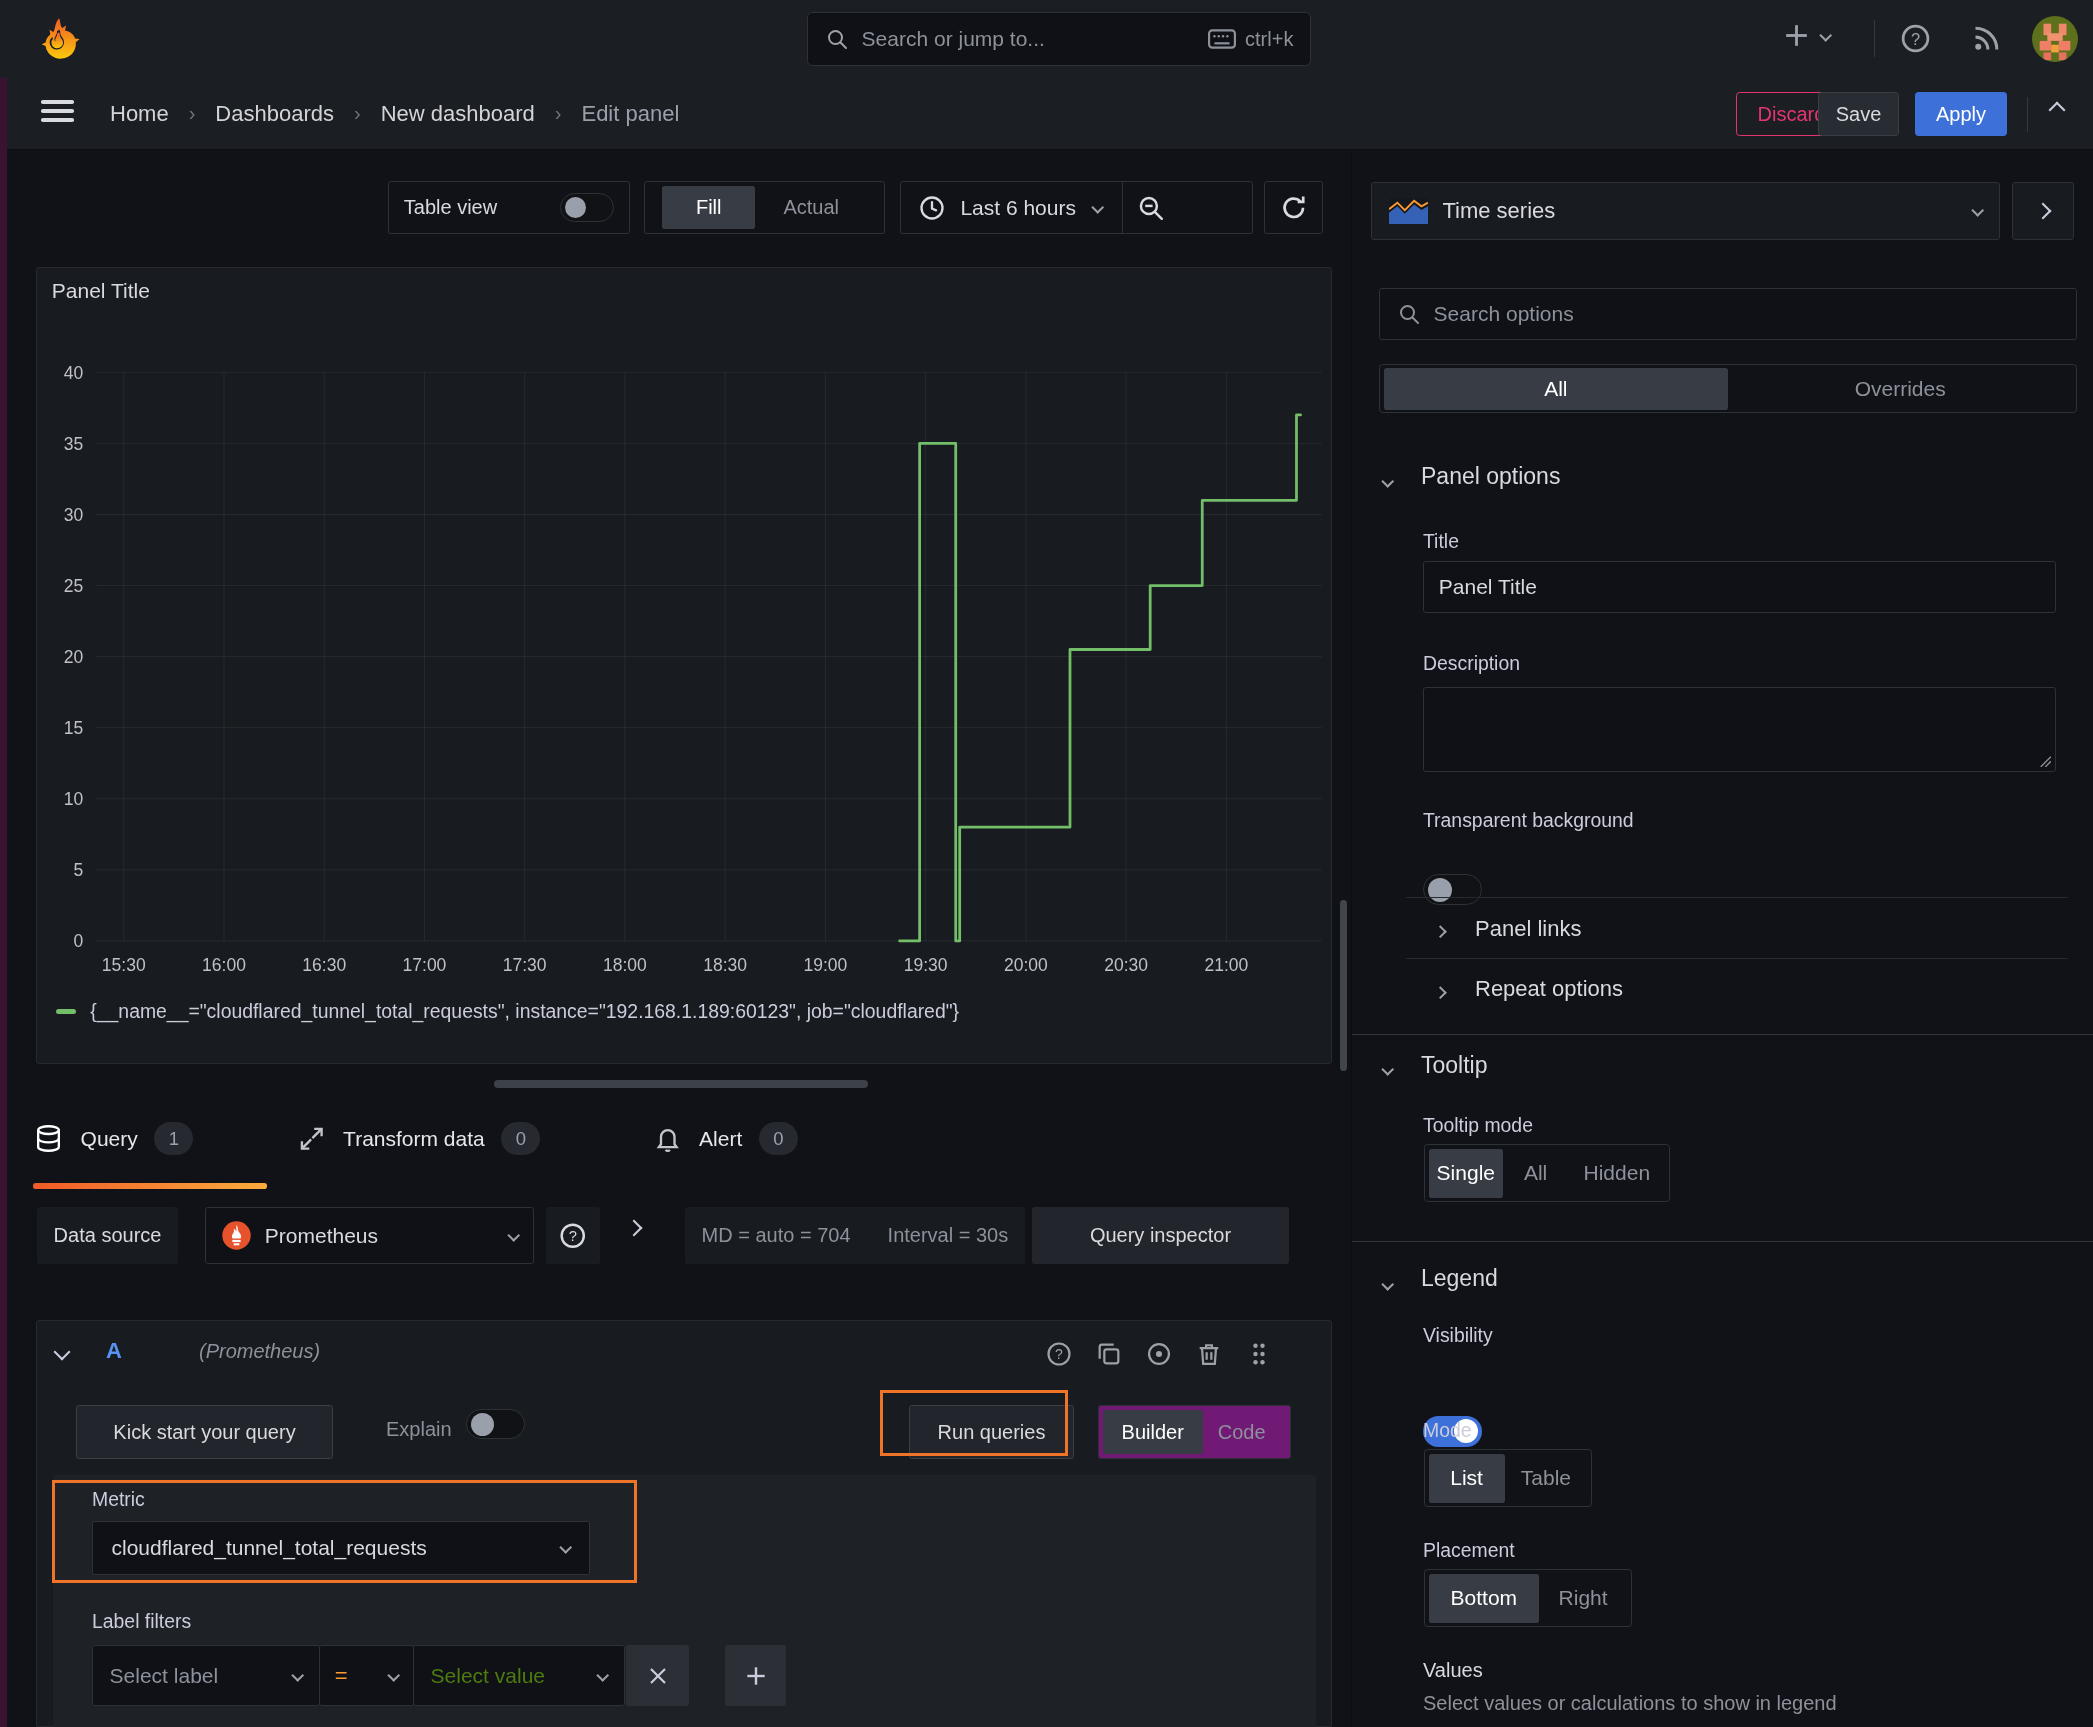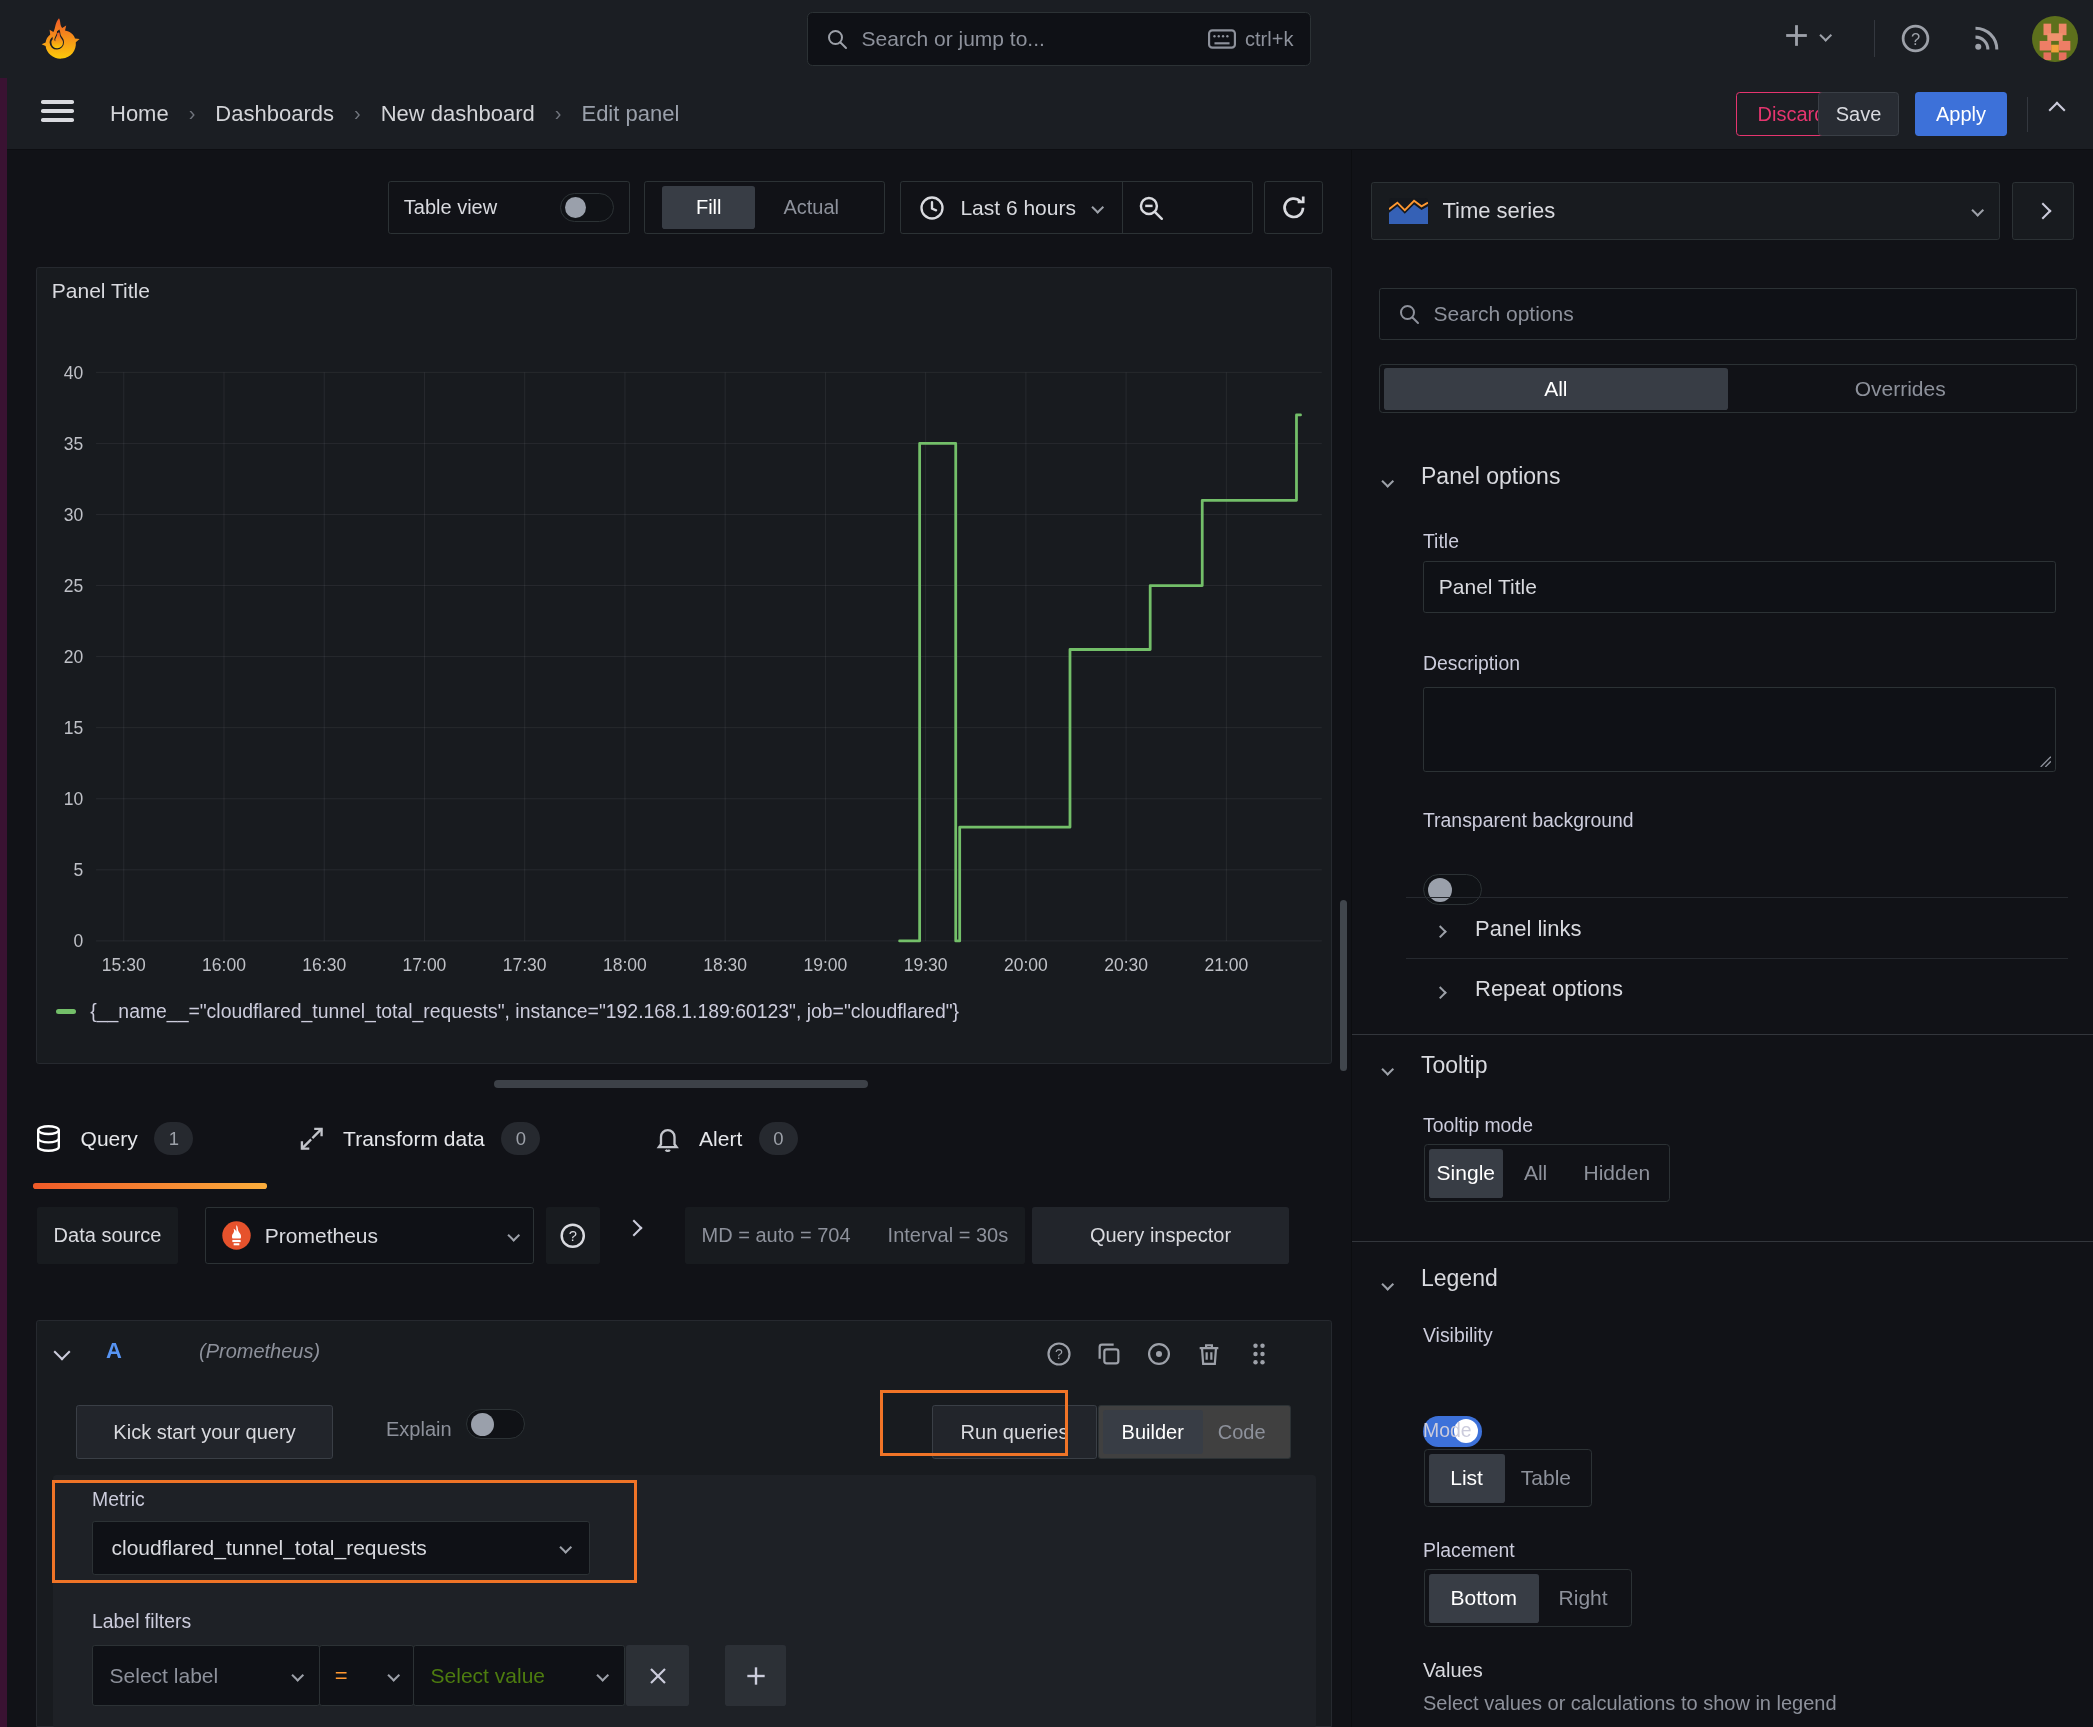--- a/index.html
+++ b/index.html
@@ -385,22 +385,22 @@
         </svg>
     </div>
   </div>
 
   <div class="abs qbtn" style="left:76px;top:1405px;width:257px;height:54px;">Kick start your query</div>
   <div class="abs" style="left:386px;top:1418px;font-size:20px;color:#8d919b;">Explain</div>
   <div class="abs toggle off" style="left:466px;top:1409px;width:59px;height:30px;">
       <span class="knob" style="width:23px;height:23px;"></span>
     </div>
   <div class="abs annot" style="left:880px;top:1390px;width:188px;height:66px;z-index:6;"></div>
-  <div class="abs qbtn" style="left:932px;top:1405px;width:165px;height:54px;z-index:5;">Run queries</div>
-  <div class="abs chip" style="left:1098px;top:1405px;width:193px;height:54px;padding:3.7px;background:#404040;">
+  <div class="abs qbtn" style="left:909px;top:1405px;width:165px;height:54px;z-index:5;">Run queries</div>
+  <div class="abs chip" style="left:1098px;top:1405px;width:193px;height:54px;padding:3.7px;background:#701a75;">
     <span class="seg on" style="width:100px;height:44px;">Builder</span>
     <span class="seg" style="width:78px;height:44px;">Code</span>
   </div>
 
   <div class="abs builderbox" style="left:53px;top:1475px;width:1263px;height:253px;"></div>
   <div class="abs annot" style="left:52px;top:1480px;width:585px;height:103px;z-index:6;"></div>
   <div class="abs flabel" style="left:92px;top:1488px;z-index:7;">Metric</div>
   <div class="abs select" style="left:92px;top:1521px;width:498px;height:54px;padding:0 18.5px;z-index:7;">
     <span style="font-size:21px;color:#d9dadf;flex:1;">cloudflared_tunnel_total_requests</span>
     <span class="chev down small"></span>

